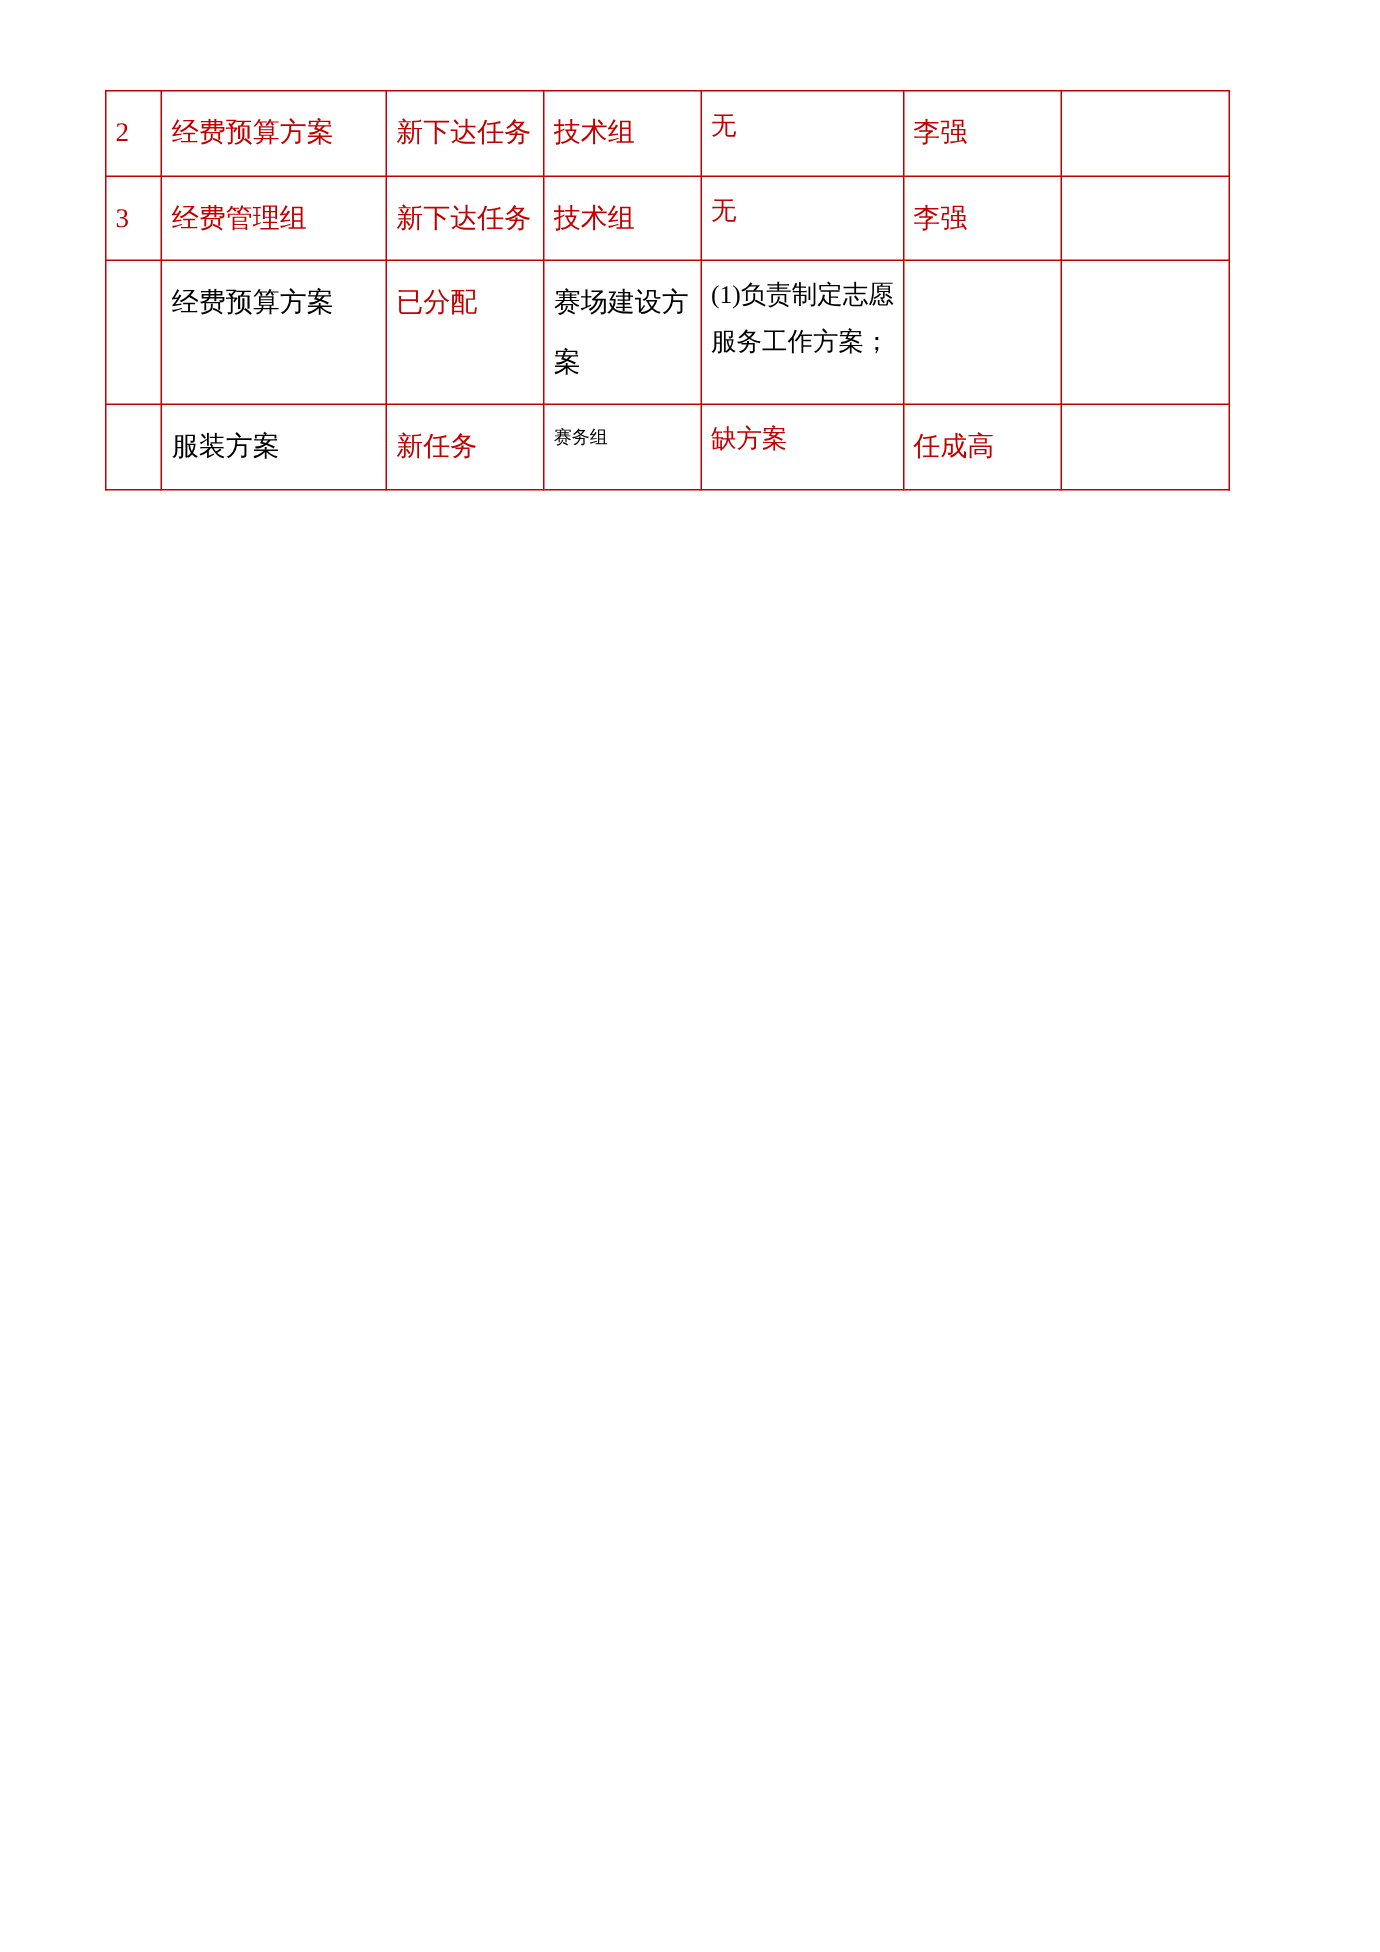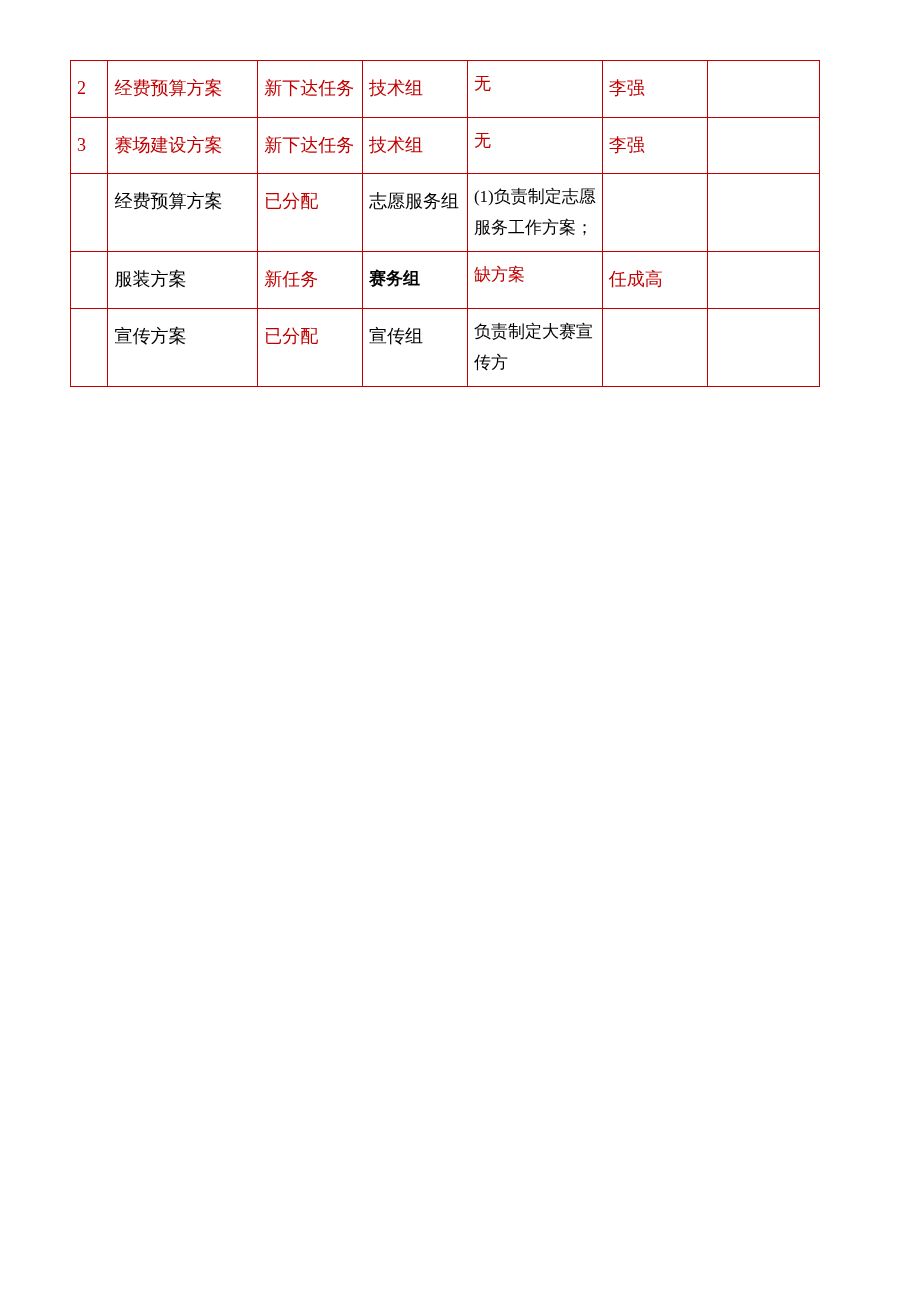--- a/index.html
+++ b/index.html
@@ -27,21 +27,21 @@
       word-break: break-all;
     }
     .col-num { width: 5%; }
     .col-name { width: 20%; }
     .col-status { width: 14%; }
     .col-group { width: 14%; }
     .col-desc { width: 18%; }
     .col-person { width: 14%; }
     .col-extra { width: 15%; }
     .red { color: #c00000; }
-    .small { font-size: 17px; font-weight: bold; }
+    .small { font-size: 12px; }
     .desc-cell { line-height: 1.8; font-size: 17px; }
   </style>
 </head>
 <body>
 
 <table>
   <colgroup>
     <col class="col-num">
     <col class="col-name">
     <col class="col-status">
@@ -55,48 +55,39 @@
         <td class="red">2</td>
         <td class="red">经费预算方案</td>
         <td class="red">新下达任务</td>
         <td class="red">技术组</td>
         <td class="desc-cell red">无</td>
         <td class="red">李强</td>
         <td></td>
       </tr>
       <tr>
         <td class="red">3</td>
-        <td class="red">赛场建设方案</td>
+        <td class="red">经费管理组</td>
         <td class="red">新下达任务</td>
         <td class="red">技术组</td>
         <td class="desc-cell red">无</td>
         <td class="red">李强</td>
         <td></td>
       </tr>
       <tr>
         <td></td>
         <td>经费预算方案</td>
         <td class="red">已分配</td>
-        <td>志愿服务组</td>
+        <td>赛场建设方案</td>
         <td class="desc-cell">  (1)负责制定志愿服务工作方案；</td>
         <td></td>
         <td></td>
       </tr>
       <tr>
         <td></td>
         <td>服装方案</td>
         <td class="red">新任务</td>
         <td class="small">赛务组</td>
         <td class="desc-cell red">缺方案</td>
         <td class="red">任成高</td>
         <td></td>
       </tr>
-      <tr>
-        <td></td>
-        <td>宣传方案</td>
-        <td class="red">已分配</td>
-        <td>宣传组</td>
-        <td class="desc-cell">负责制定大赛宣传方</td>
-        <td></td>
-        <td></td>
-      </tr>
     </tbody>
 </table>
 
 </body></html>

